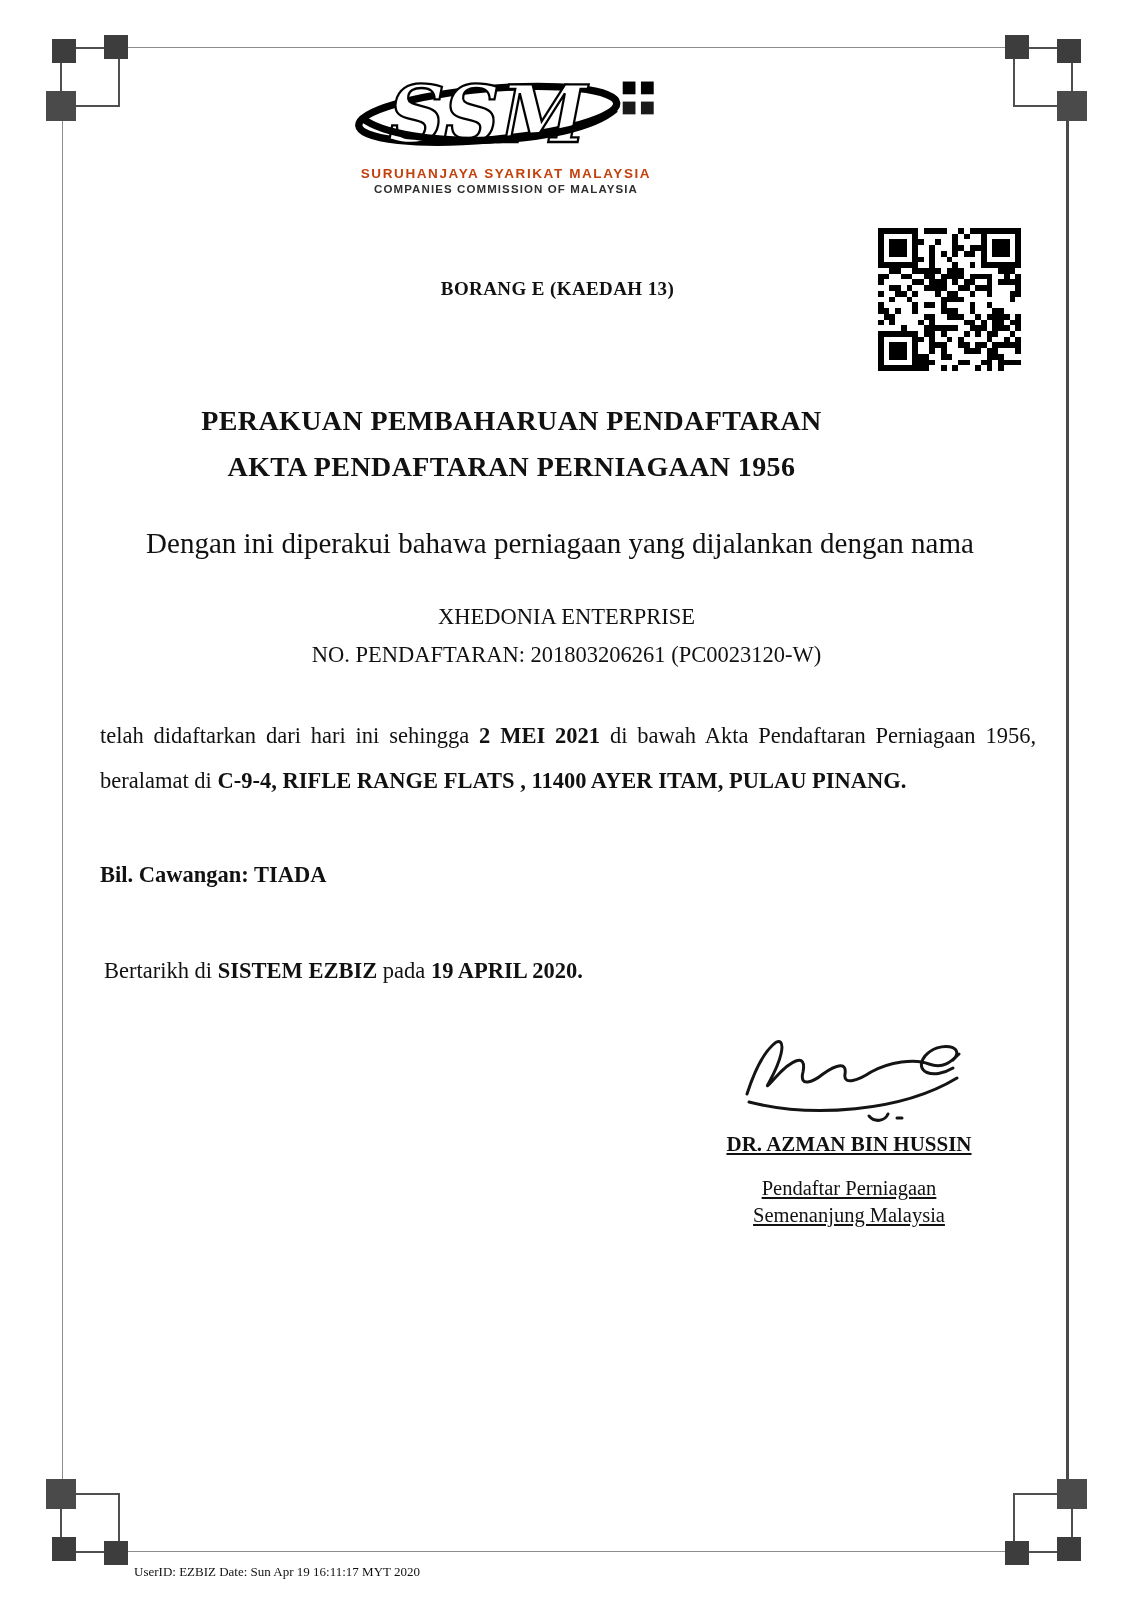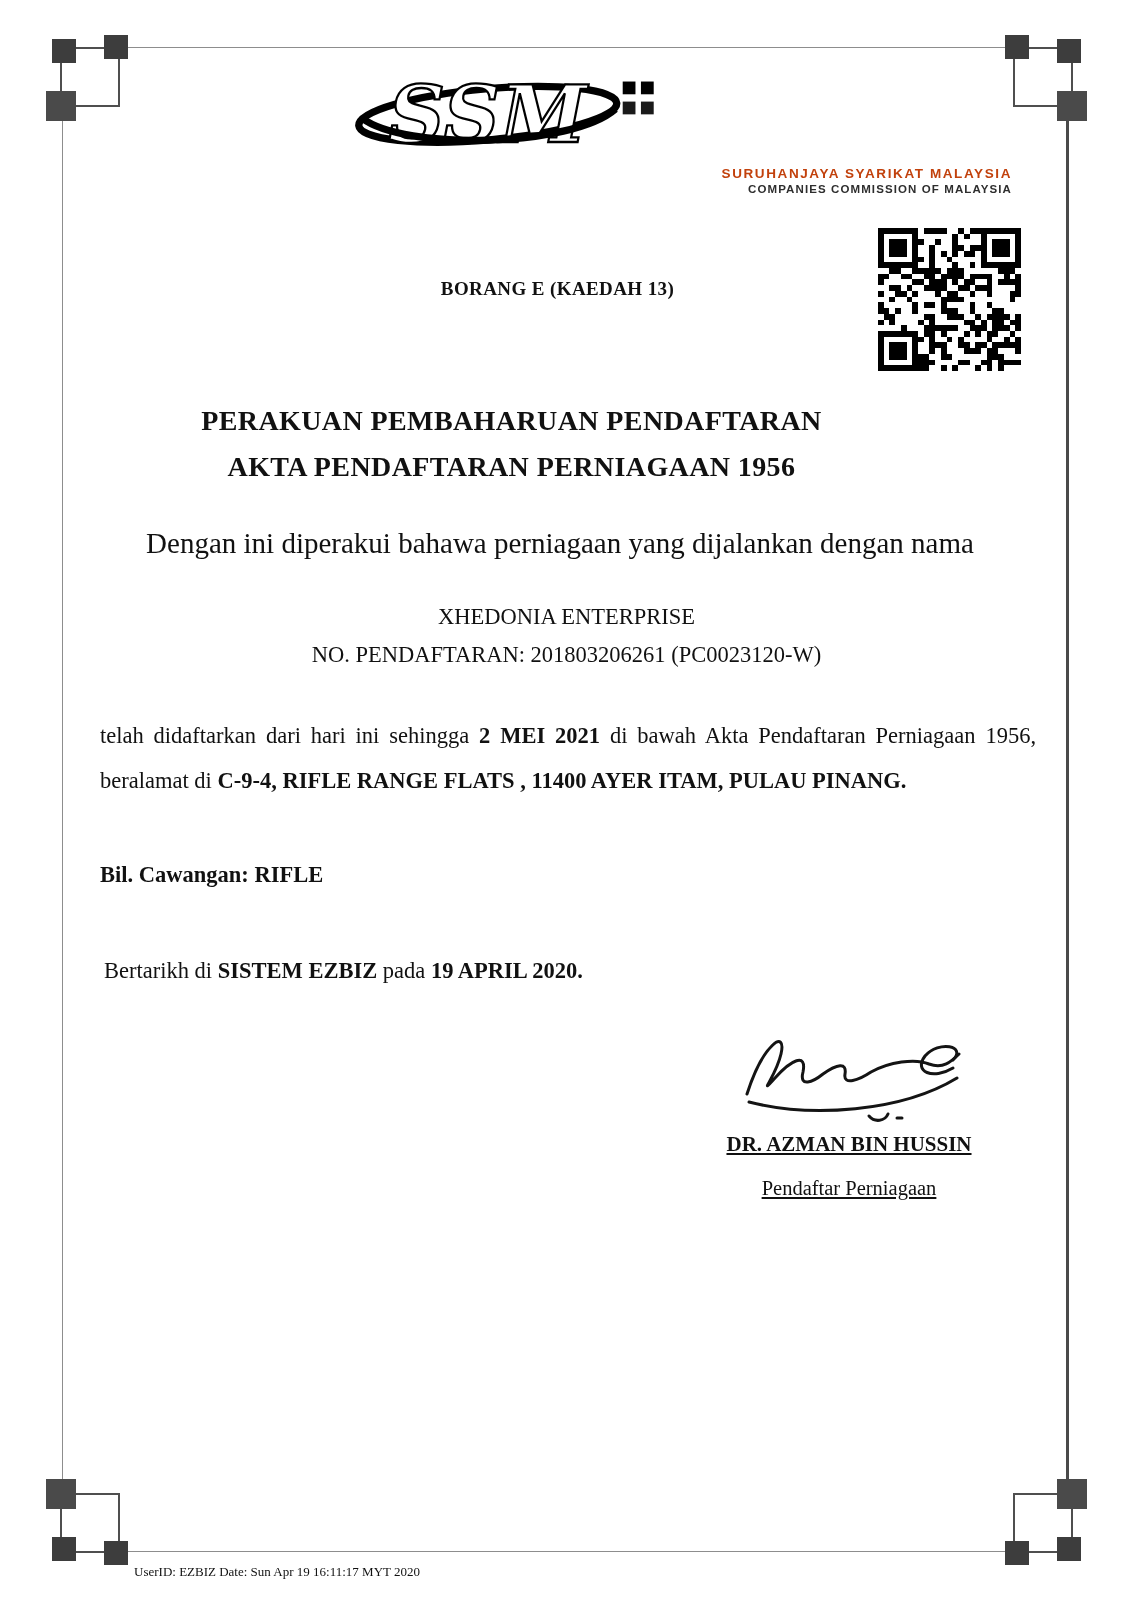--- a/index.html
+++ b/index.html
@@ -17,21 +17,21 @@
   .corner .c-outline{position:absolute;left:14px;top:14px;width:56px;height:56px;border:2px solid #4f4f4f;background:#fff;}
   .corner .c-sq1{position:absolute;left:6px;top:6px;width:24px;height:24px;background:#3d3d3d;}
   .corner .c-sq2{position:absolute;left:58px;top:2px;width:24px;height:24px;background:#3d3d3d;}
   .corner .c-sq3{position:absolute;left:0px;top:58px;width:30px;height:30px;background:#4a4a4a;}
   .c-tl{left:46px;top:33px;}
   .c-tr{right:46px;top:33px;transform:scaleX(-1);}
   .c-bl{left:46px;bottom:33px;transform:scaleY(-1);}
   .c-br{right:46px;bottom:33px;transform:scale(-1,-1);}
 
   
-  .logo-block{position:absolute;left:0;top:72px;width:1012px;text-align:right;}
+  .logo-block{position:absolute;left:0;top:72px;width:1012px;text-align:center;}
   .logo-svg{display:block;margin:0 auto;width:310px;height:92px;}
   .org1{font-family:"Liberation Sans",sans-serif;font-weight:bold;font-size:13.5px;letter-spacing:1.6px;color:#c2410c;margin-top:2px;}
   .org2{font-family:"Liberation Sans",sans-serif;font-weight:bold;font-size:11.5px;letter-spacing:1.1px;color:#2e2e2e;margin-top:2px;}
 
   
   .qr{position:absolute;left:878px;top:228px;width:143px;height:143px;background:#fff;}
   .qr-grid{position:absolute;inset:0;display:grid;grid-template-columns:repeat(25,1fr);grid-template-rows:repeat(25,1fr);}
   .qm{background:transparent;}
   .qm.on{background:#000;}
   .finder{position:absolute;width:40px;height:40px;border:6px solid #000;background:#fff;box-sizing:border-box;}
@@ -748,21 +748,21 @@
 
 <p class="para">
   <span>telah didaftarkan dari hari ini sehingga</span>
   <b>2 MEI 2021</b>
   <span>di bawah Akta Pendaftaran Perniagaan 1956, beralamat di</span>
   <b>C-9-4, RIFLE RANGE FLATS , 11400 AYER ITAM, PULAU PINANG.</b>
 </p>
 
 <div class="branch">
   <span>Bil. Cawangan:</span>
-  <span>RIFLE</span>
+  <span>TIADA</span>
 </div>
 
 <div class="dated">
   <span>Bertarikh di</span>
   <b>SISTEM EZBIZ</b>
   <span>pada</span>
   <b>19 APRIL 2020.</b>
 </div>
 
 <div class="sig-block">
@@ -770,15 +770,16 @@
     <g fill="none" stroke="#141414" stroke-width="3" stroke-linecap="round">
       <path d="M28 76 C 44 26, 68 10, 62 36 C 57 58, 38 80, 56 60 C 72 42, 88 34, 84 54 C 80 70, 94 64, 104 56 C 118 46, 128 44, 126 56 C 124 68, 140 62, 152 54 C 170 44, 196 40, 210 46 C 224 51, 232 44, 240 36"></path>
       <path d="M234 42 C 248 28, 220 22, 206 38 C 194 54, 214 62, 234 50"></path>
       <path d="M30 84 C 92 100, 182 94, 238 60"></path>
       <path d="M150 98 c 6 7, 16 5, 19 -2"></path>
       <path d="M178 100 l 5 0"></path>
     </g>
   </svg>
   <div class="sname">DR. AZMAN BIN HUSSIN</div>
   <div class="stitle">Pendaftar Perniagaan</div>
+  <div class="sregion">Semenanjung Malaysia</div>
 </div>
 
 <div class="footer">UserID: EZBIZ Date: Sun Apr 19 16:11:17 MYT 2020</div>
 
 </body></html>

